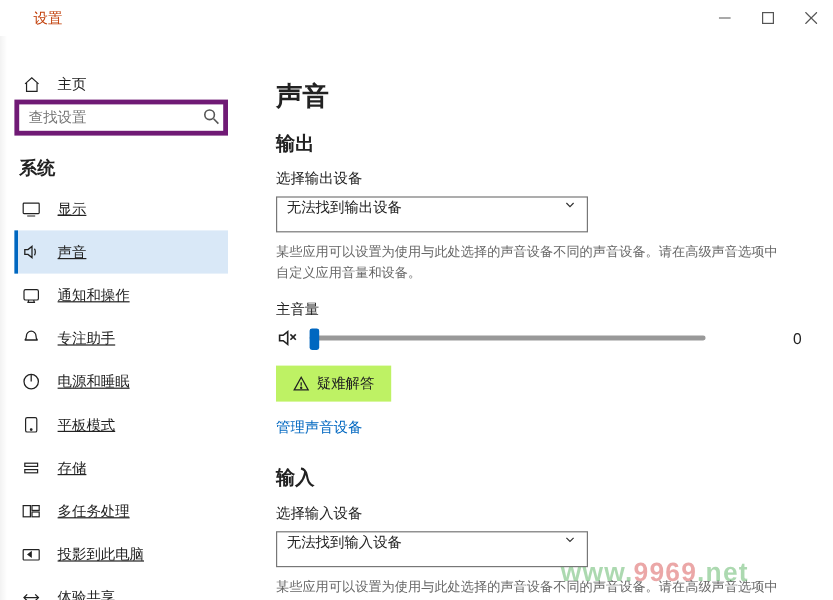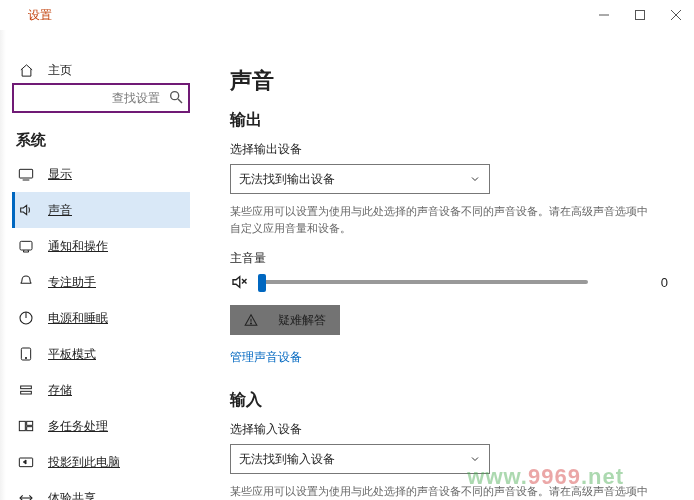--- a/index.html
+++ b/index.html
@@ -10,48 +10,48 @@
   .winbtn { width: 36px; height: 30px; display: flex; align-items: center; justify-content: center; color: #555; }
 
   .layout { display: flex; height: calc(500px - 30px); margin-top: 32px; }
 
   
   .sidebar { width: 200px; padding-left: 12px; display: flex; flex-direction: column; font-size: 12px; color: #222; }
   .home-row { display: flex; align-items: center; height: 34px; gap: 14px; padding-left: 6px; }
   .home-row .icon, .nav-item .icon { width: 16px; height: 16px; display:flex; align-items:center; justify-content:center; color:#222; }
 
   .search-wrap { position: relative; margin: 4px 10px 10px 0; }
-  .search { width: 100%; height: 30px; border: 2px solid #701a75; background: #fff; padding: 0 28px 0 8px; font-size: 12px; outline: none; text-align: right; }
+  .search { width: 100%; height: 30px; border: 4px solid #701a75; background: #fff; padding: 0 12px 0 8px; font-size: 12px; outline: none; }
   .search::placeholder { color: #777; }
   .search-ico { position: absolute; right: 6px; top: 6px; color: #555; }
 
   .group-label { font-size: 15px; font-weight: 600; margin: 8px 0 6px 4px; }
 
   .nav-item { display: flex; align-items: center; height: 36px; gap: 14px; padding-left: 6px; cursor: default; text-decoration: underline; }
   .nav-item.active { background: #d9e8f7; position: relative; margin-right: 10px;}
   .nav-item.active::before { content:""; position:absolute; left:0; top:0; bottom:0; width:3px; background:#0067c0; }
 
   
   .left-edge { position: absolute; left:0; top:30px; bottom:0; width:6px; background: linear-gradient(90deg, rgba(0,0,0,0.05), transparent); }
 
   
   .main { flex:1; padding: 4px 26px 0 30px; overflow-y: auto; height: 100%; color:#222; }
   .main::-webkit-scrollbar { width: 8px; }
   .main::-webkit-scrollbar-thumb { background: #c0c0c0; }
   h1 { font-size: 22px; font-weight: 600; margin-bottom: 14px; }
   h2 { font-size: 16px; font-weight: 600; margin: 6px 0 10px; }
   .field-label { font-size: 12px; margin-bottom: 6px; }
-  .combo { display:flex; align-items:center; justify-content:space-between; width: 260px; height: 30px; border:1px solid #777; padding: 0 8px; font-size: 12px; margin-bottom: 10px; background:#fff; }
+  .combo { display:flex; align-items:flex-start; justify-content:space-between; width: 260px; height: 30px; border:1px solid #777; padding: 0 8px; font-size: 12px; margin-bottom: 10px; background:#fff; }
   .desc { font-size: 11px; color: #666; line-height: 1.55; margin-bottom: 12px; max-width: 420px; font-family: Liberation Mono, monospace; }
   .slider-row { display:flex; align-items:center; gap:10px; margin-bottom: 14px; }
   .slider-row .val { margin-left: auto; font-size: 13px; }
   .track { position:relative; width: 330px; height: 4px; background:#999; border-radius:2px; }
   .thumb { position:absolute; left:0; top:-6px; width:8px; height:18px; background:#0067c0; border-radius:2px; }
 
-  .btn { display:inline-flex; align-items:center; gap:20px; background:#737373; border:none; height:30px; padding: 0 14px; font-size:12px; color:#222; margin-bottom: 12px; }
+  .btn { display:inline-flex; align-items:center; gap:6px; background:#bef264; border:none; height:30px; padding: 0 14px; font-size:12px; color:#222; margin-bottom: 12px; }
   .link { color:#0067c0; font-size:12px; text-decoration:none; display:inline-block; margin-bottom: 18px; }
 
   .watermark { position:absolute; right: 70px; bottom: 10px; font-size: 22px; font-weight:700; color: rgba(70,170,80,0.45); letter-spacing:1px; pointer-events:none;}
   .watermark .dig { color: rgba(210,60,60,0.45); }
 
   svg { display:block; }
 </style>
 </head>
 <body>
 

